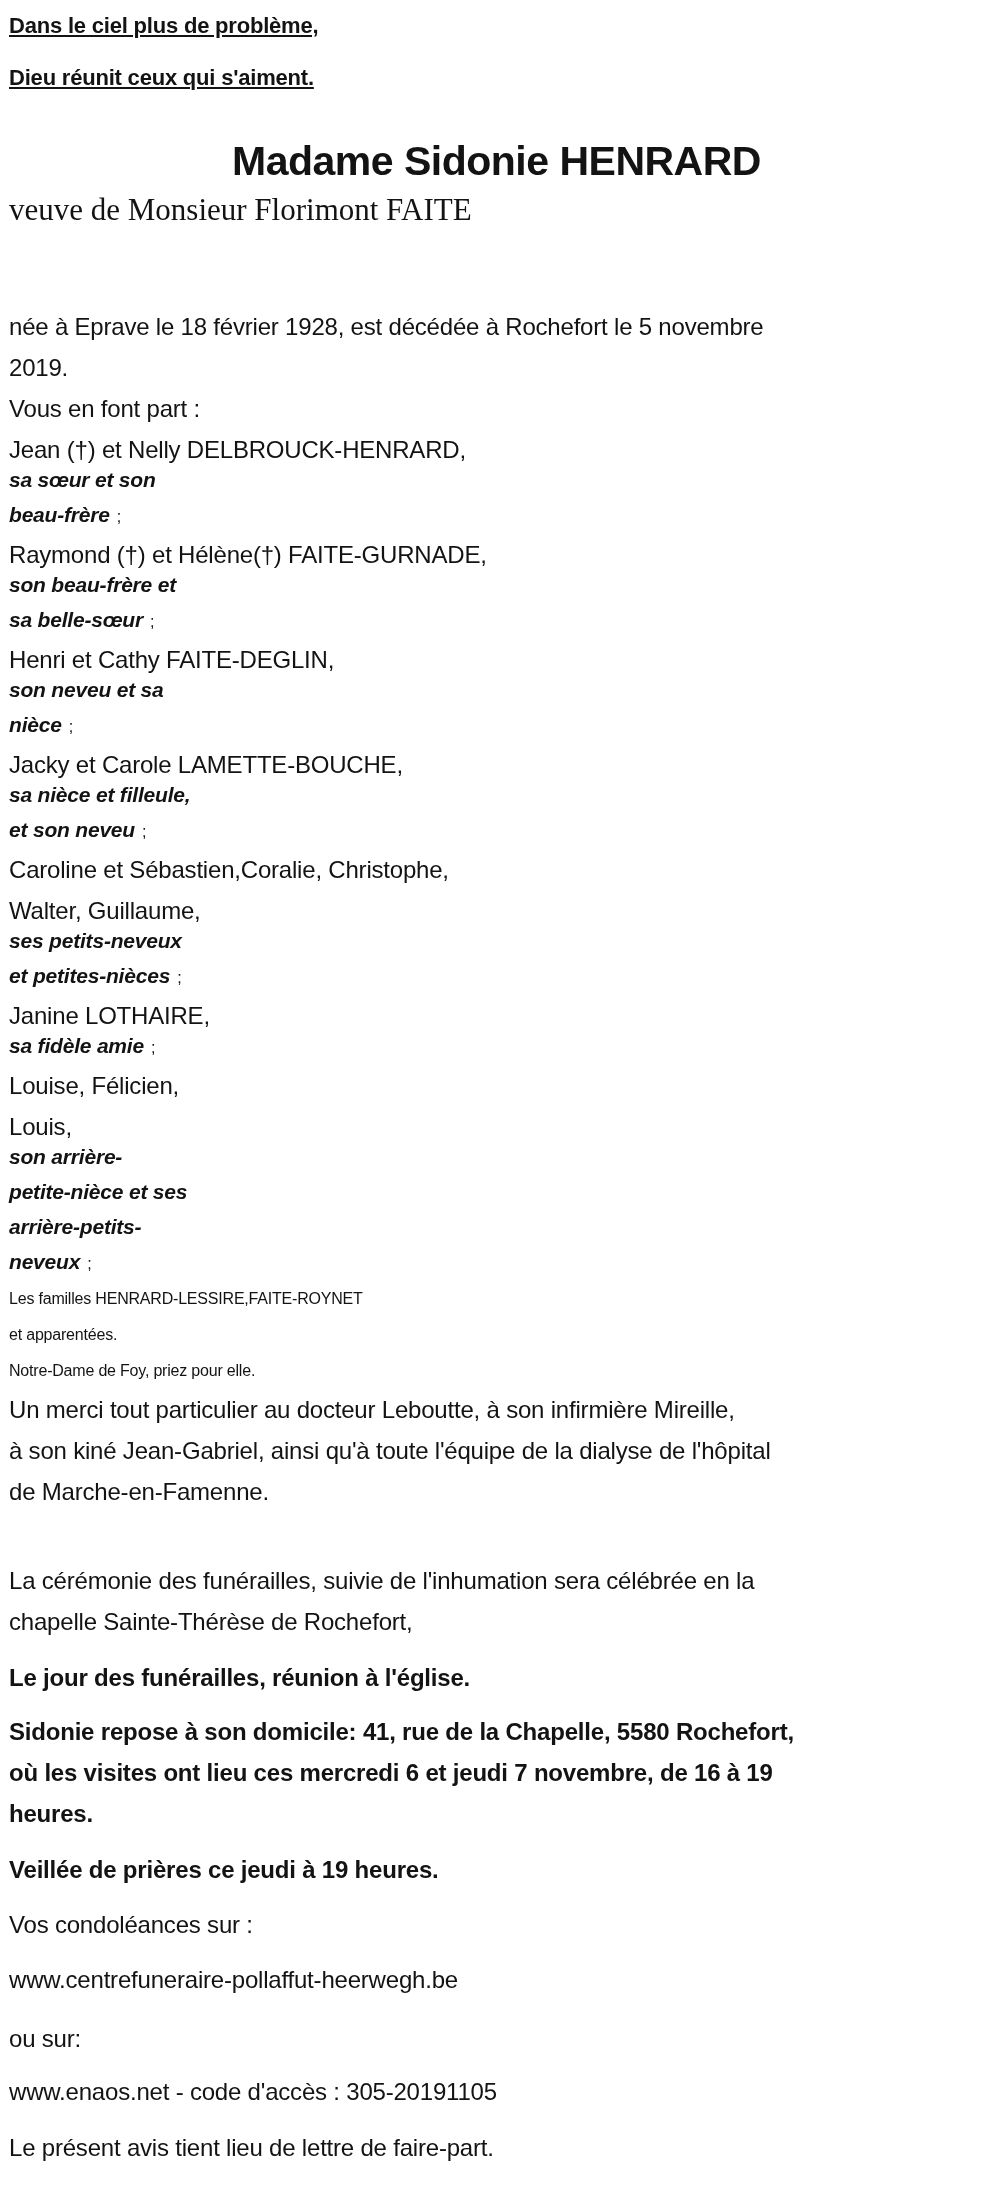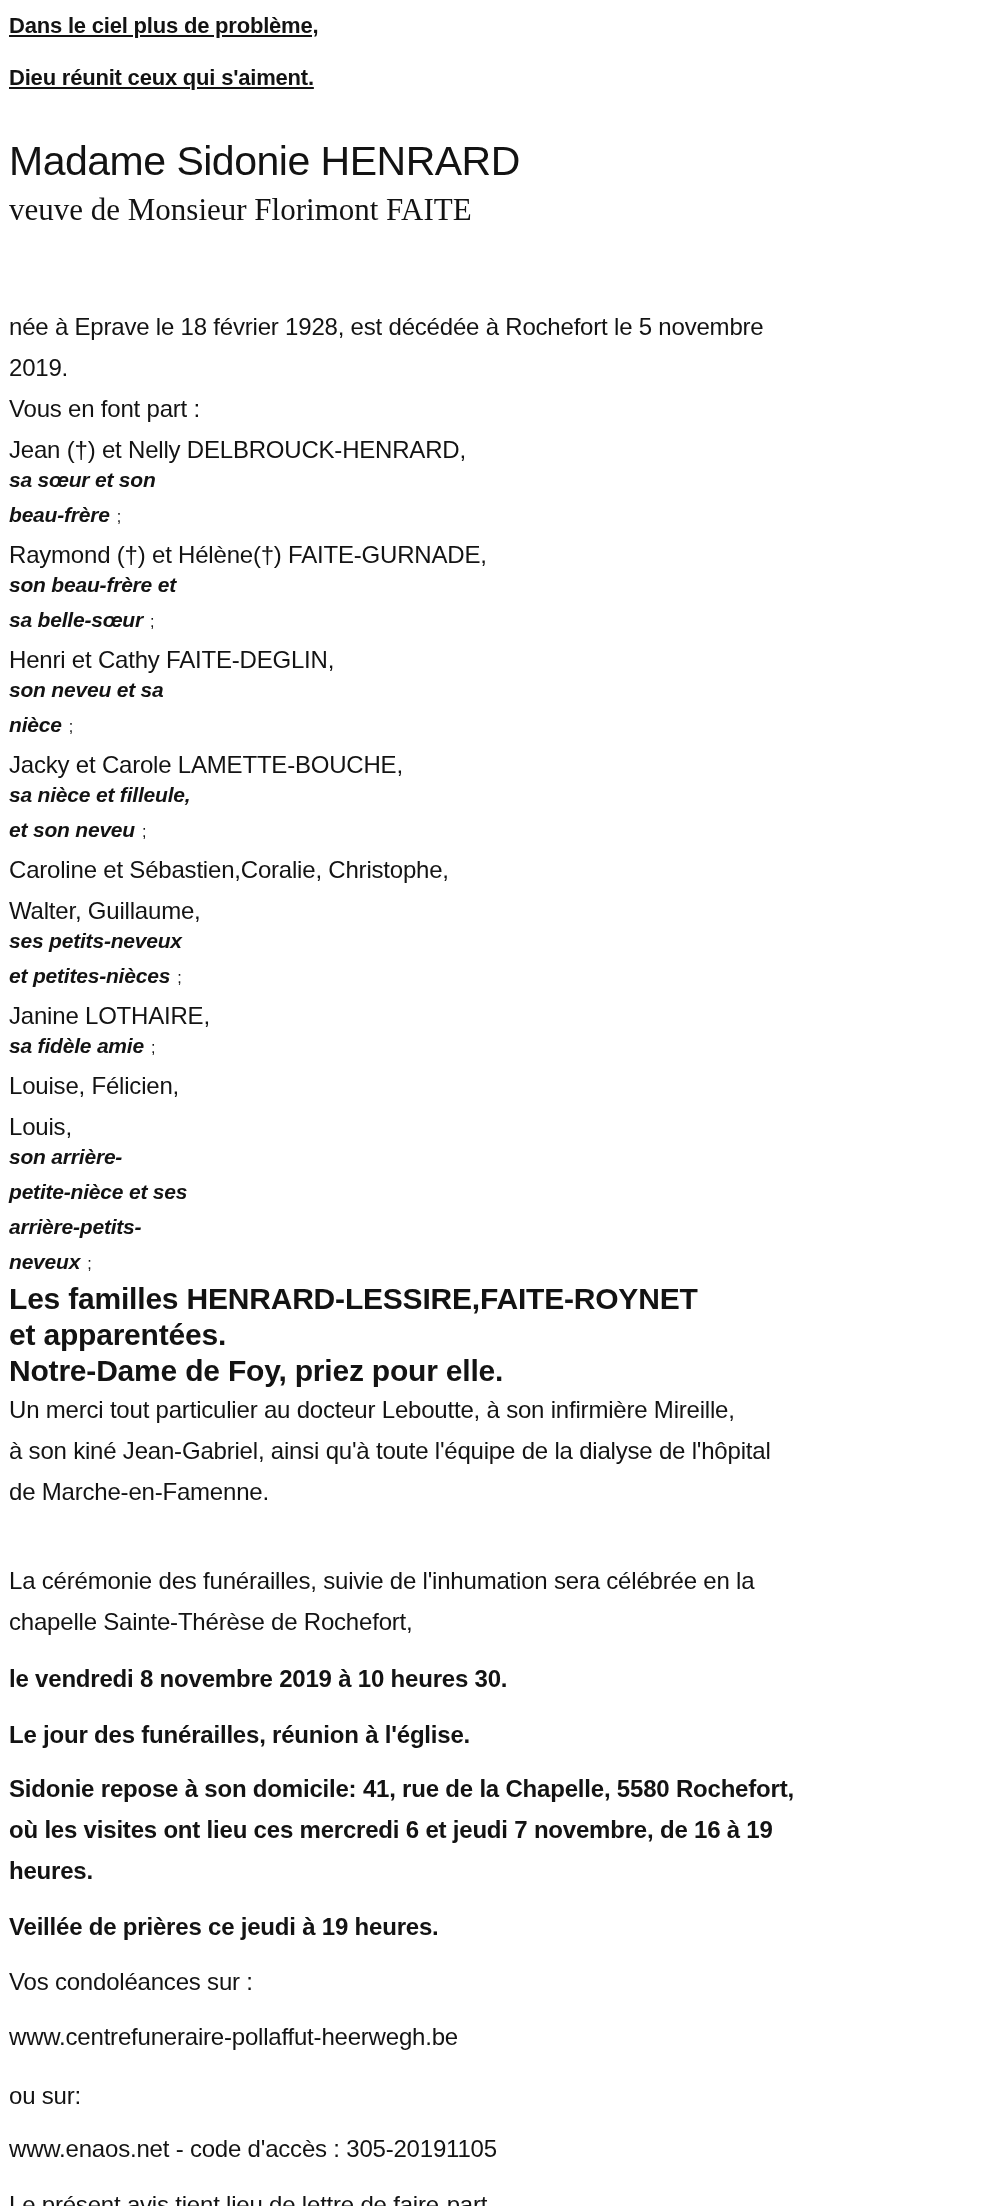--- a/index.html
+++ b/index.html
@@ -10,25 +10,25 @@
     color: #131313;
     font-family: "Liberation Sans", "DejaVu Sans", sans-serif;
     overflow: hidden;
   }
   .page { width: 100%; height: 100%; padding: 12px 16px 0 9px; }
   .line { white-space: nowrap; }
 
   .ep { font-size: 22px; font-weight: 700; line-height: 28px; letter-spacing: -0.2px; margin-bottom: 24px; text-decoration: underline; }
   .ep2 { margin-bottom: 46px; }
 
-  .title { font-size: 41px; font-weight: 400; line-height: 46px; margin: 0 0 10px 0; letter-spacing: -0.5px; }
+  .title { font-size: 41px; font-weight: 700; line-height: 46px; margin: 0 0 10px 0; letter-spacing: -0.5px; text-align: center; }
   .subtitle { font-size: 31px; font-weight: 400; line-height: 32px; margin: 0 0 80px 0; font-family: Liberation Serif, serif; }
 
   .body-line { font-size: 24px; line-height: 41px; font-weight: 400; letter-spacing: -0.2px; }
-  .tight-line { font-size: 30px; line-height: 36px; font-weight: 700; letter-spacing: -0.2px; }
+  .tight-line { font-size: 16px; line-height: 36px; font-weight: 400; letter-spacing: -0.2px; }
   .life { margin-bottom: 0; }
 
   .relation {
     text-align: left;
     font-size: 21px; line-height: 35px;
     font-weight: 700; font-style: italic;
     letter-spacing: -0.2px;
     margin-top: -8px;
   }
   .rel-suffix { font-size: 16px; font-weight: 400; font-style: normal; margin-left: 7px; }
@@ -136,21 +136,20 @@
     <div class="body-line line">Un merci tout particulier au docteur Leboutte, à son infirmière Mireille,</div>
     <div class="body-line line">à son kiné Jean-Gabriel, ainsi qu'à toute l'équipe de la dialyse de l'hôpital</div>
     <div class="body-line line">de Marche-en-Famenne.</div>
   </div>
 
   <div class="ceremony">
     <div class="body-line line">La cérémonie des funérailles, suivie de l'inhumation sera célébrée en la</div>
     <div class="body-line line">chapelle Sainte-Thérèse de Rochefort,</div>
   </div>
 
-  <div class="body-line line bold date-line">le vendredi 8 novembre 2019 à 10 heures 30.</div>
   <div class="body-line line bold meeting-line">Le jour des funérailles, réunion à l'église.</div>
 
   <div class="repose">
     <div class="body-line line bold">Sidonie repose à son domicile: 41, rue de la Chapelle, 5580 Rochefort,</div>
     <div class="body-line line bold">où les visites ont lieu ces mercredi 6 et jeudi 7 novembre, de 16 à 19</div>
     <div class="body-line line bold">heures.</div>
   </div>
 
   <div class="body-line line bold vigil">Veillée de prières ce jeudi à 19 heures.</div>
 

